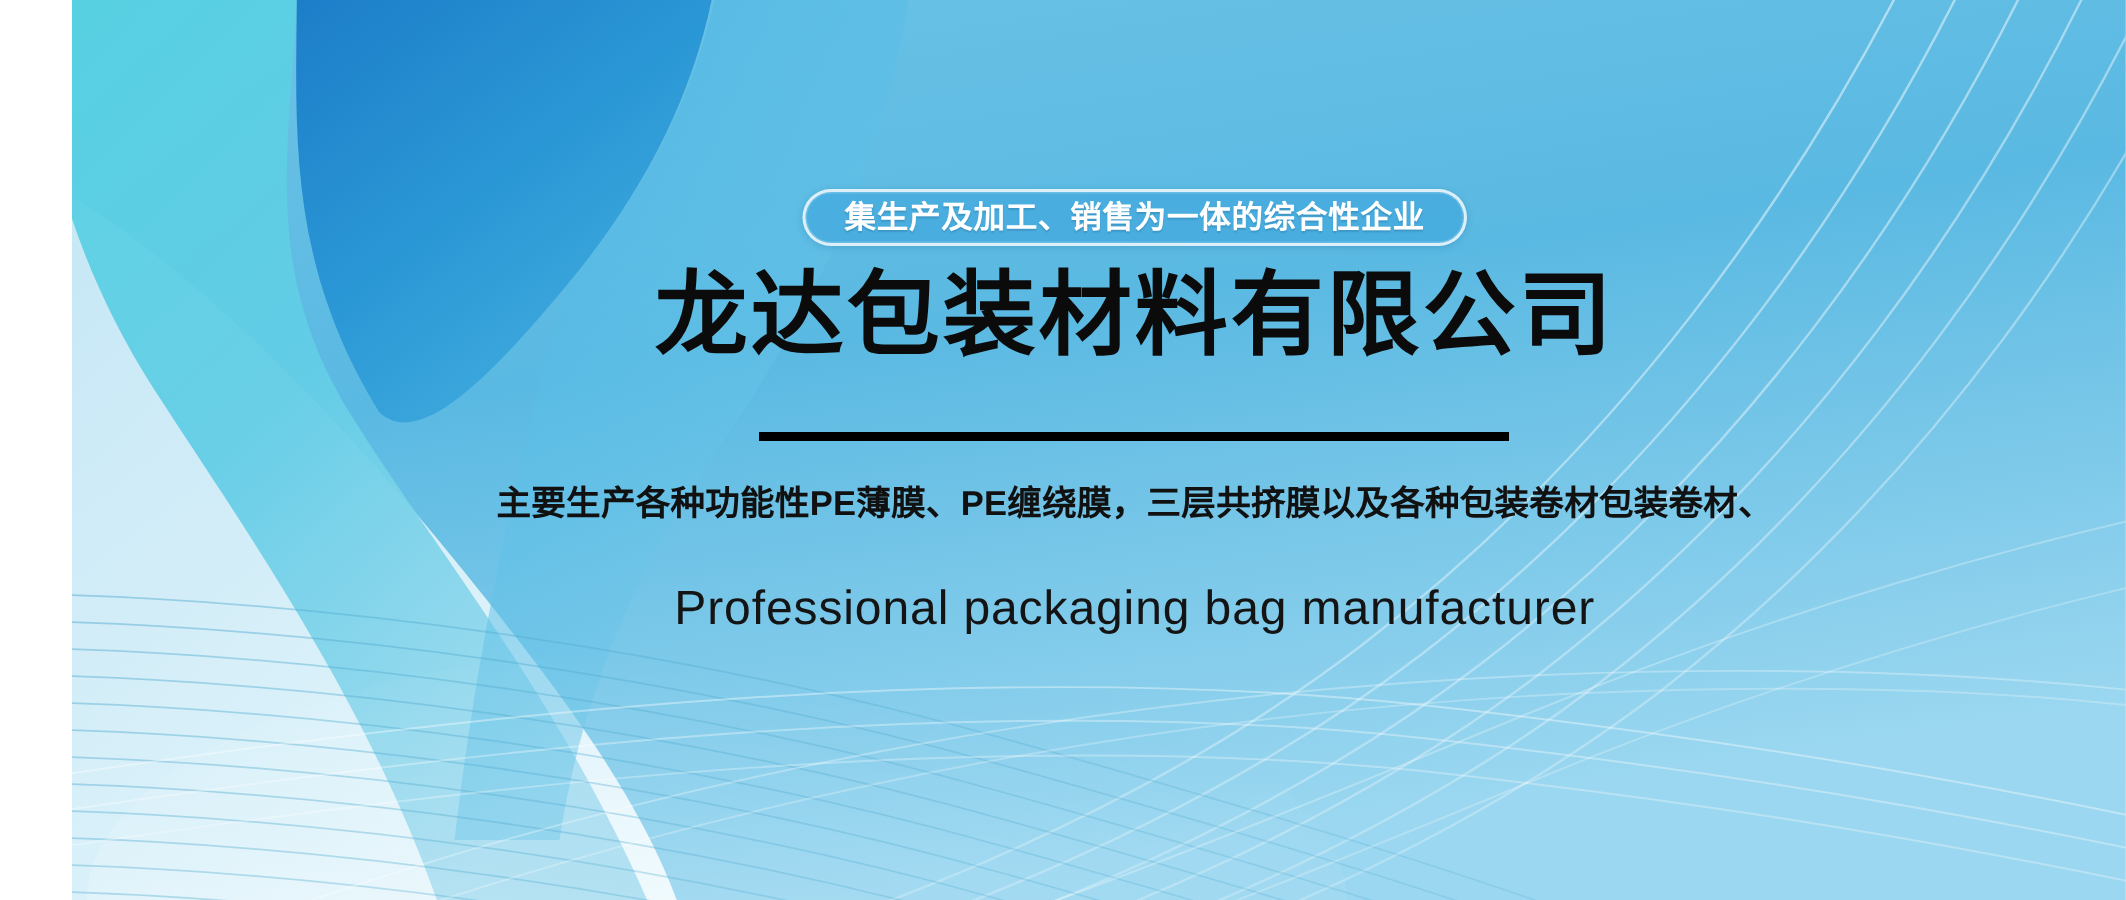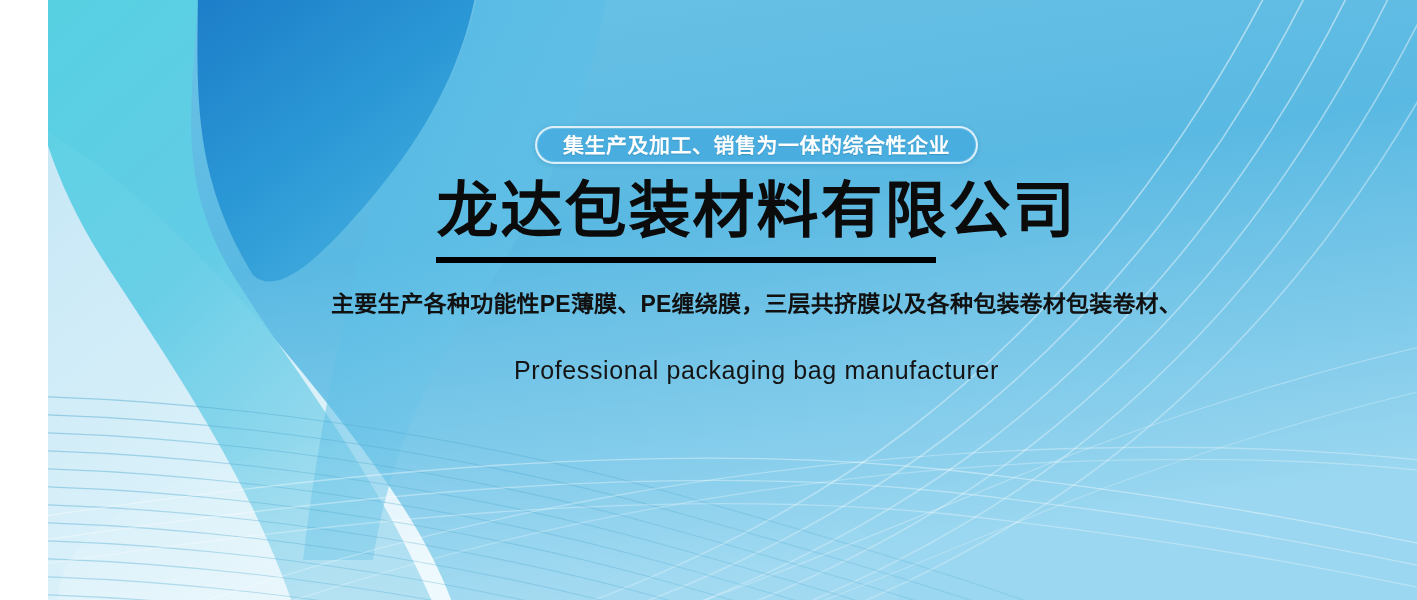--- a/index.html
+++ b/index.html
@@ -59,21 +59,22 @@
     letter-spacing: 0.5px;
     line-height: 1;
     white-space: nowrap;
     text-shadow: 0 1px 1px rgba(40,110,150,0.35);
   }
 
   .title-block {
     margin-top: 14px;
     display: flex;
     flex-direction: column;
-    align-items: flex-start;
+    align-items: center;
+    gap: 31px;
   }
   .main-title {
     font-size: 62px;
     font-weight: bold;
     color: #0b0b0b;
     line-height: 1.05;
     letter-spacing: 2px;
     white-space: nowrap;
   }
   .title-rule {
@@ -94,21 +95,21 @@
     font-size: 23px;
     font-weight: bold;
     color: #111111;
     line-height: 1.15;
     white-space: nowrap;
     letter-spacing: 0.2px;
   }
 
   .tagline {
     margin-top: 38px;
-    font-size: 25px;
+    font-size: 32px;
     font-weight: normal;
     color: #141414;
     letter-spacing: 0.6px;
     white-space: nowrap;
   }
 </style>
 </head>
 <body>
 
 <div id="banner">

